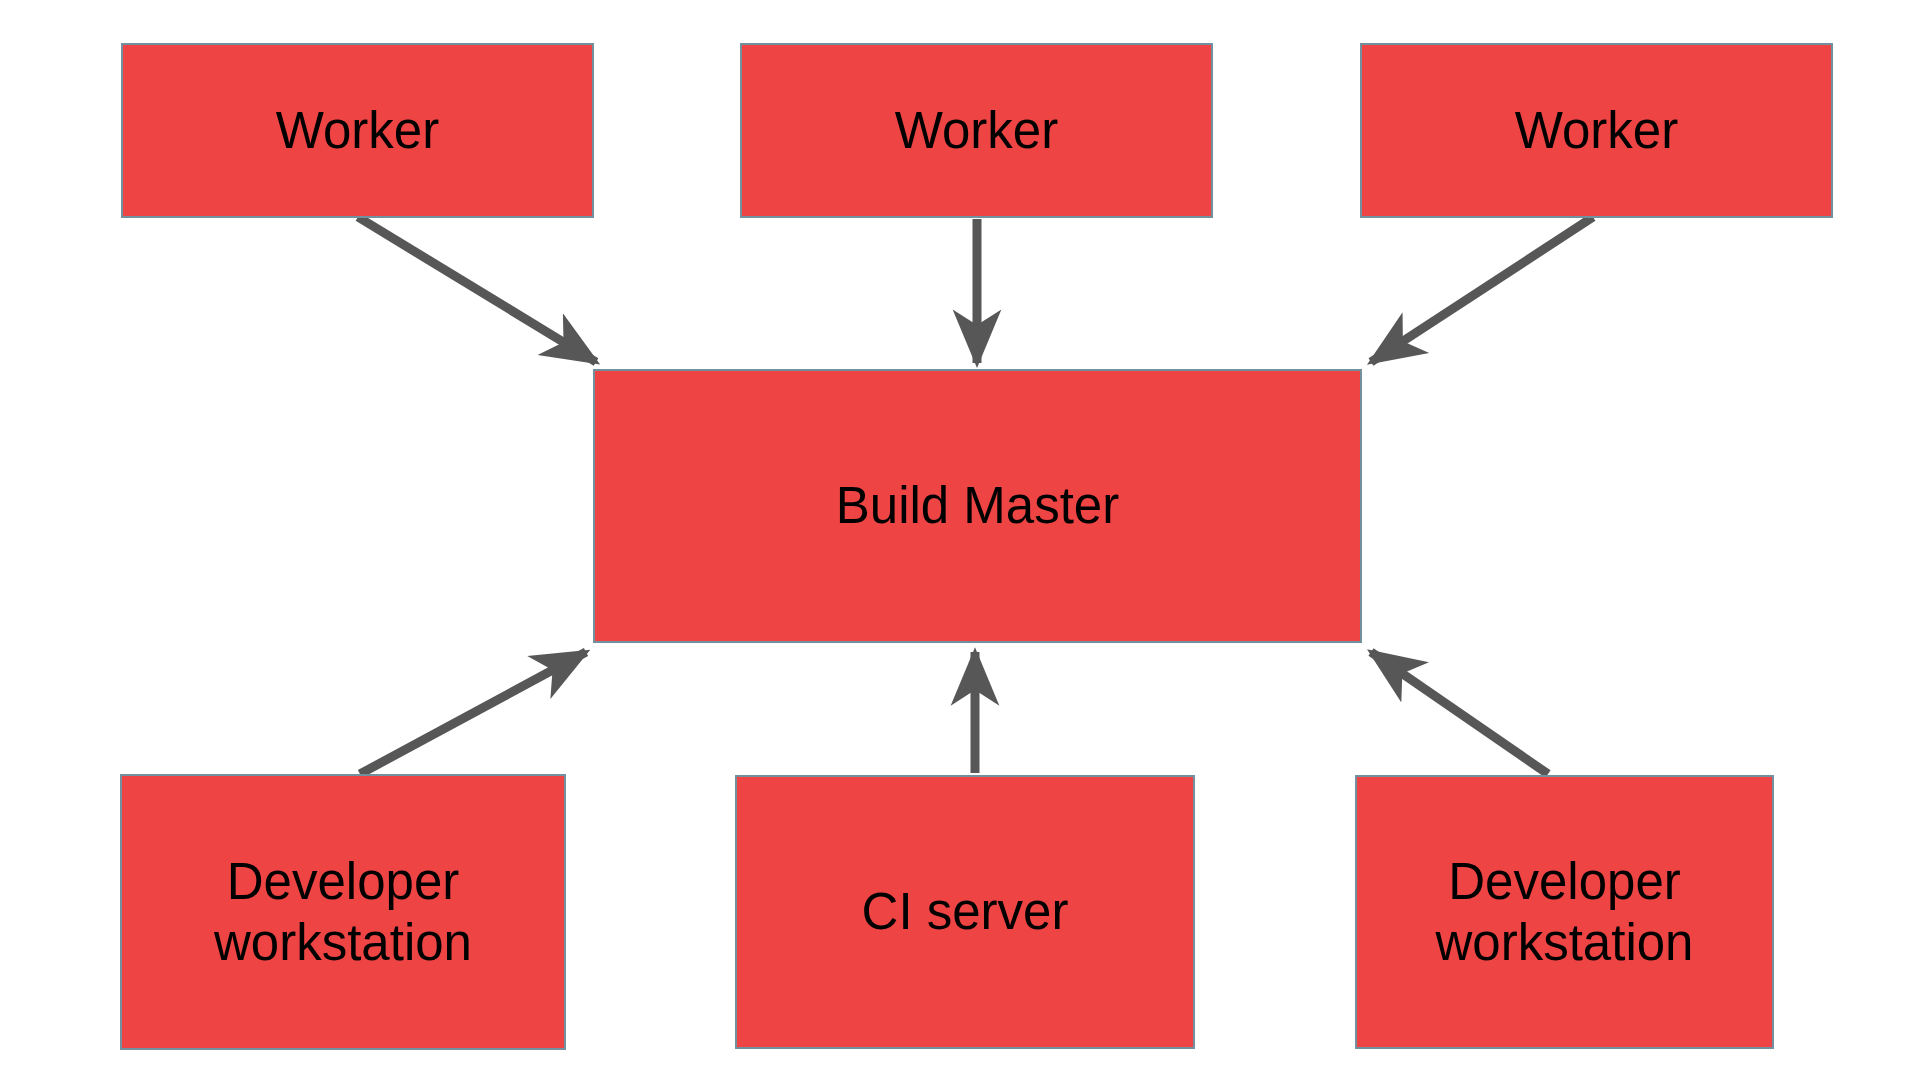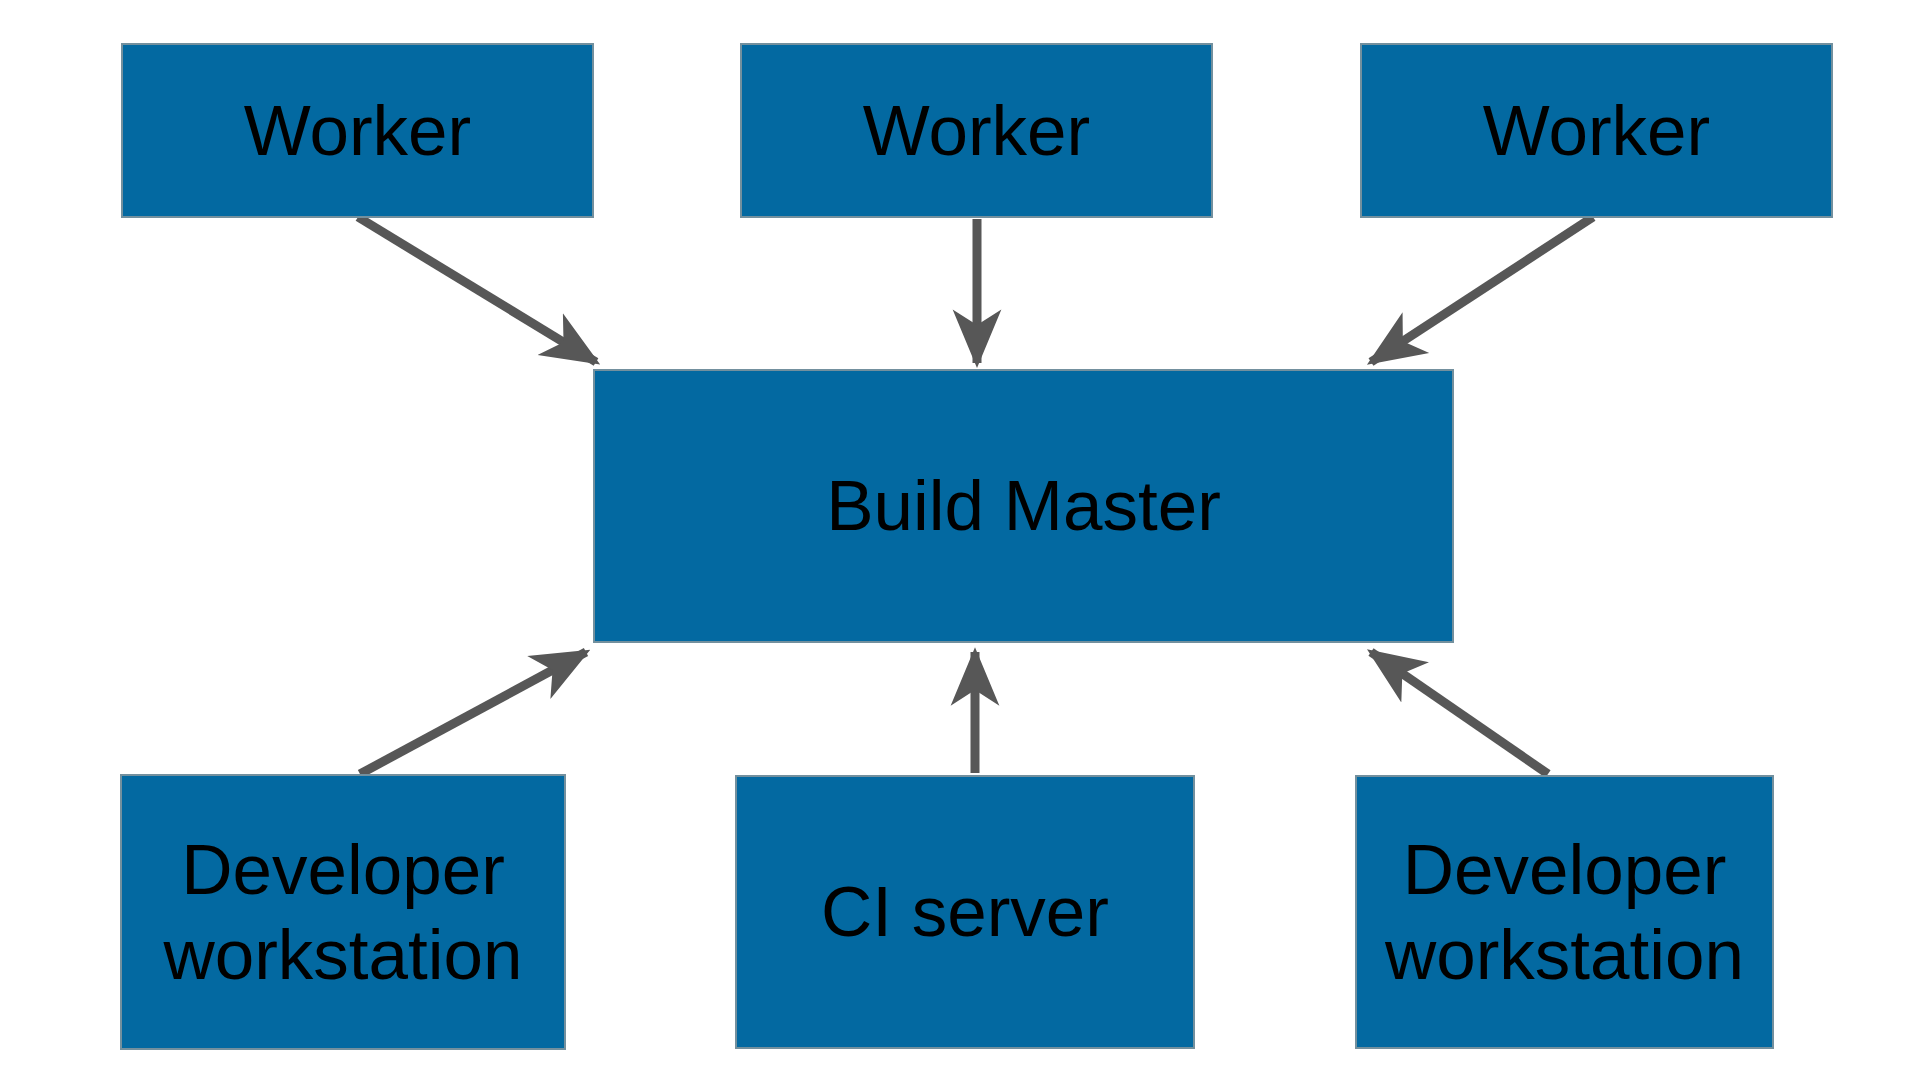--- a/index.html
+++ b/index.html
@@ -21,36 +21,36 @@
     position: absolute;
     left: 0;
     top: 0;
     width: 1910px;
     height: 1090px;
     display: block;
   }
   .node {
     position: absolute;
     box-sizing: border-box;
-    background: #0369a1;
+    background: #ef4444;
     border: 2px solid #73909e;
     display: flex;
     align-items: center;
     justify-content: center;
     text-align: center;
     color: #000000;
-    font-size: 71px;
+    font-size: 51px;
     line-height: 1.2;
     font-weight: 400;
     letter-spacing: 0px;
   }
   .node-worker-1 { left: 121px; top: 43px;  width: 473px; height: 175px; }
   .node-worker-2 { left: 740px; top: 43px;  width: 473px; height: 175px; }
   .node-worker-3 { left: 1360px; top: 43px; width: 473px; height: 175px; }
-  .node-build-master { left: 593px; top: 369px; width: 861px; height: 274px; }
+  .node-build-master { left: 593px; top: 369px; width: 769px; height: 274px; }
   .node-dev-ws-1 { left: 120px; top: 774px; width: 446px; height: 276px; padding: 0 10px; }
   .node-ci-server { left: 735px; top: 775px; width: 460px; height: 274px; }
   .node-dev-ws-2 { left: 1355px; top: 775px; width: 419px; height: 274px; padding: 0 6px; }
 </style>
 </head>
 <body>
 
 <div class="canvas">
 
   <svg class="arrows" width="1910" height="1090" viewBox="0 0 1910 1090" xmlns="http://www.w3.org/2000/svg" aria-hidden="true">

